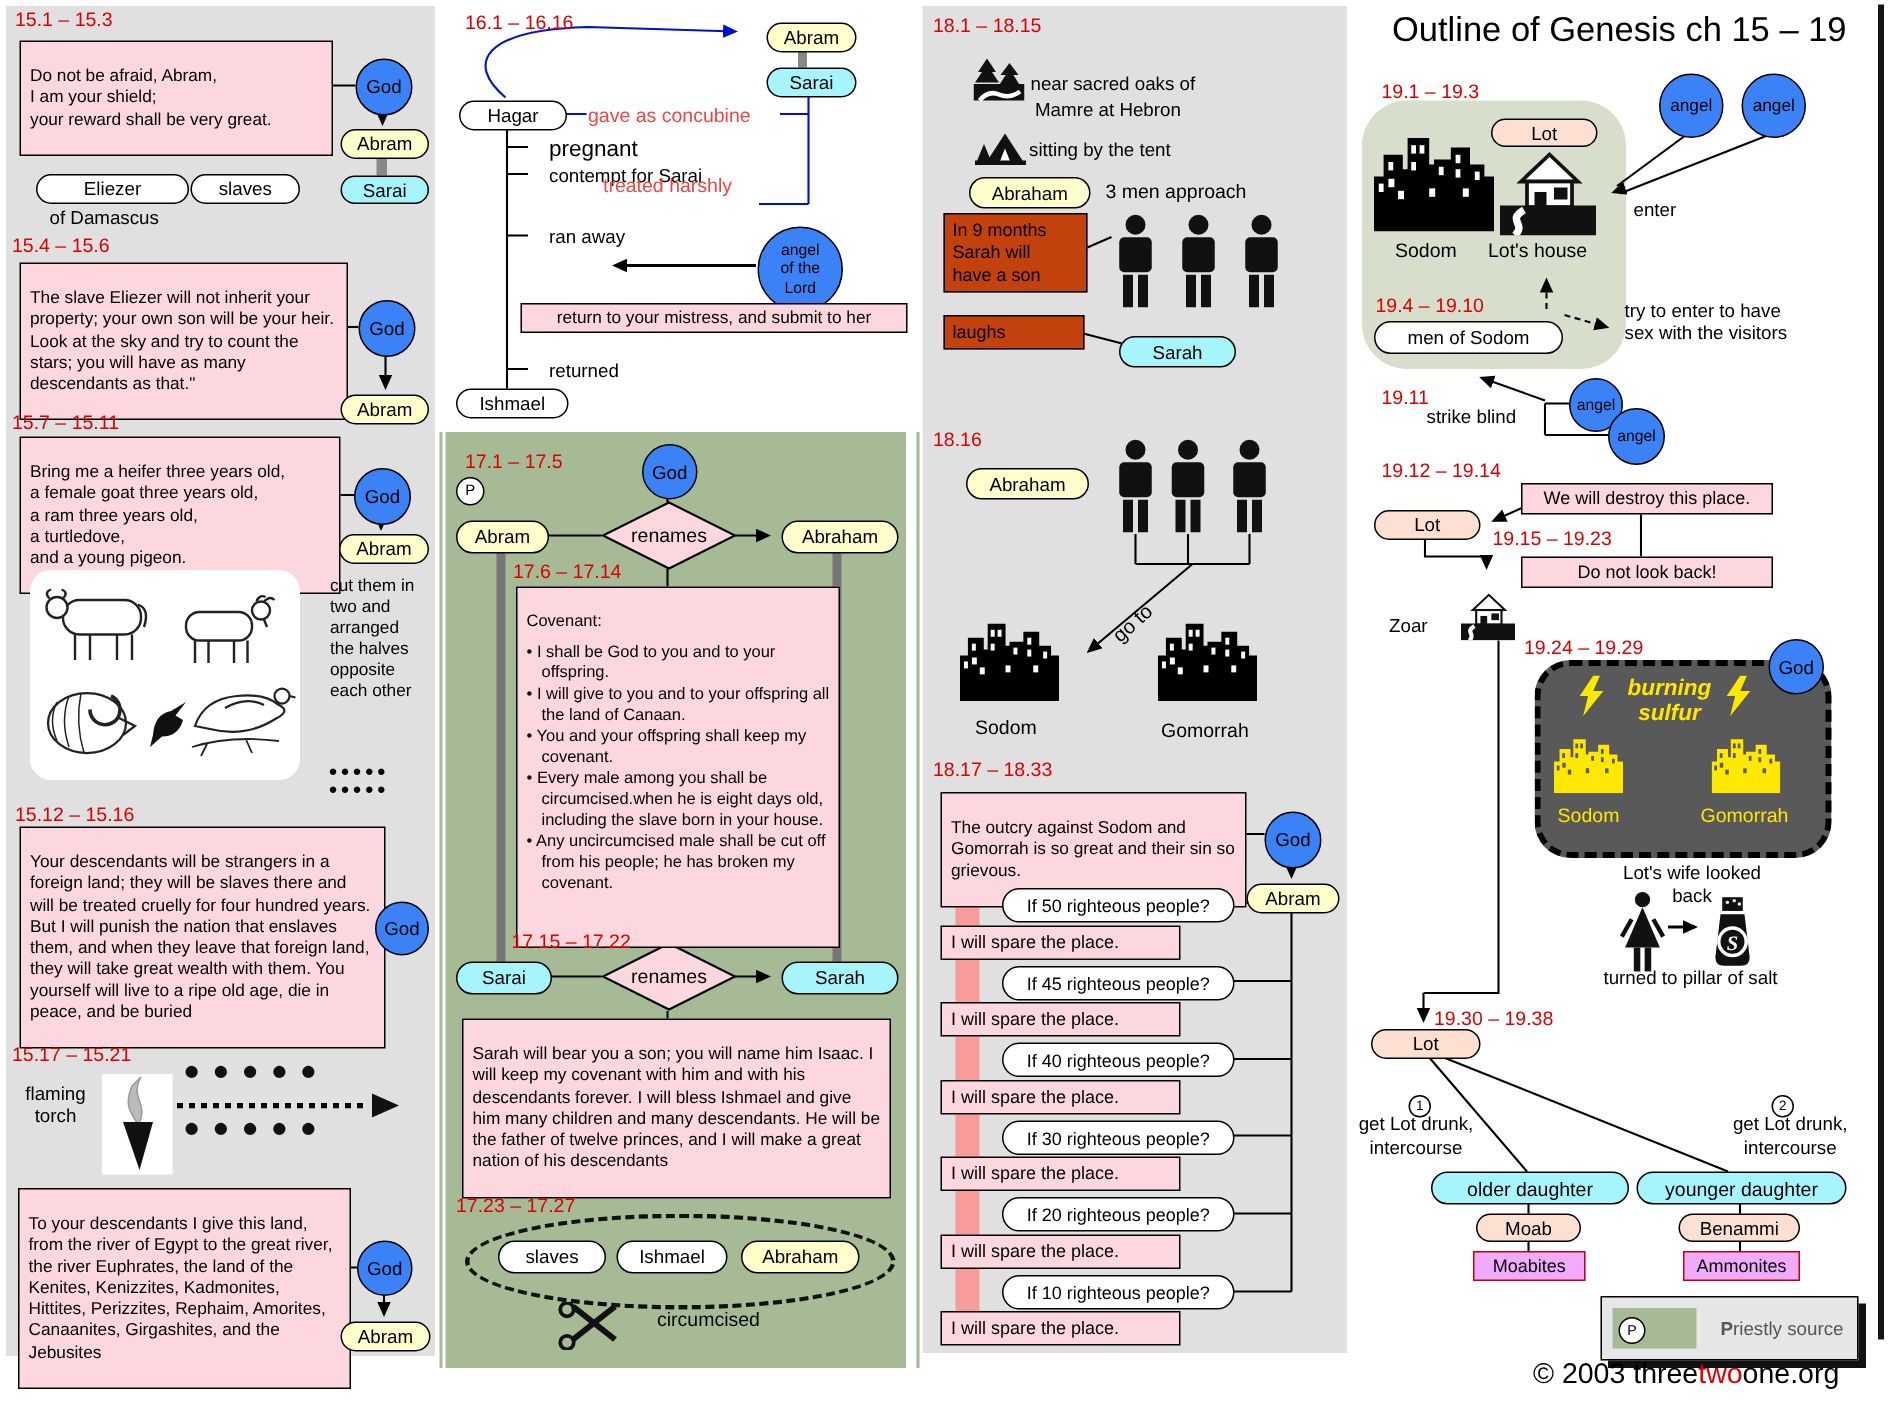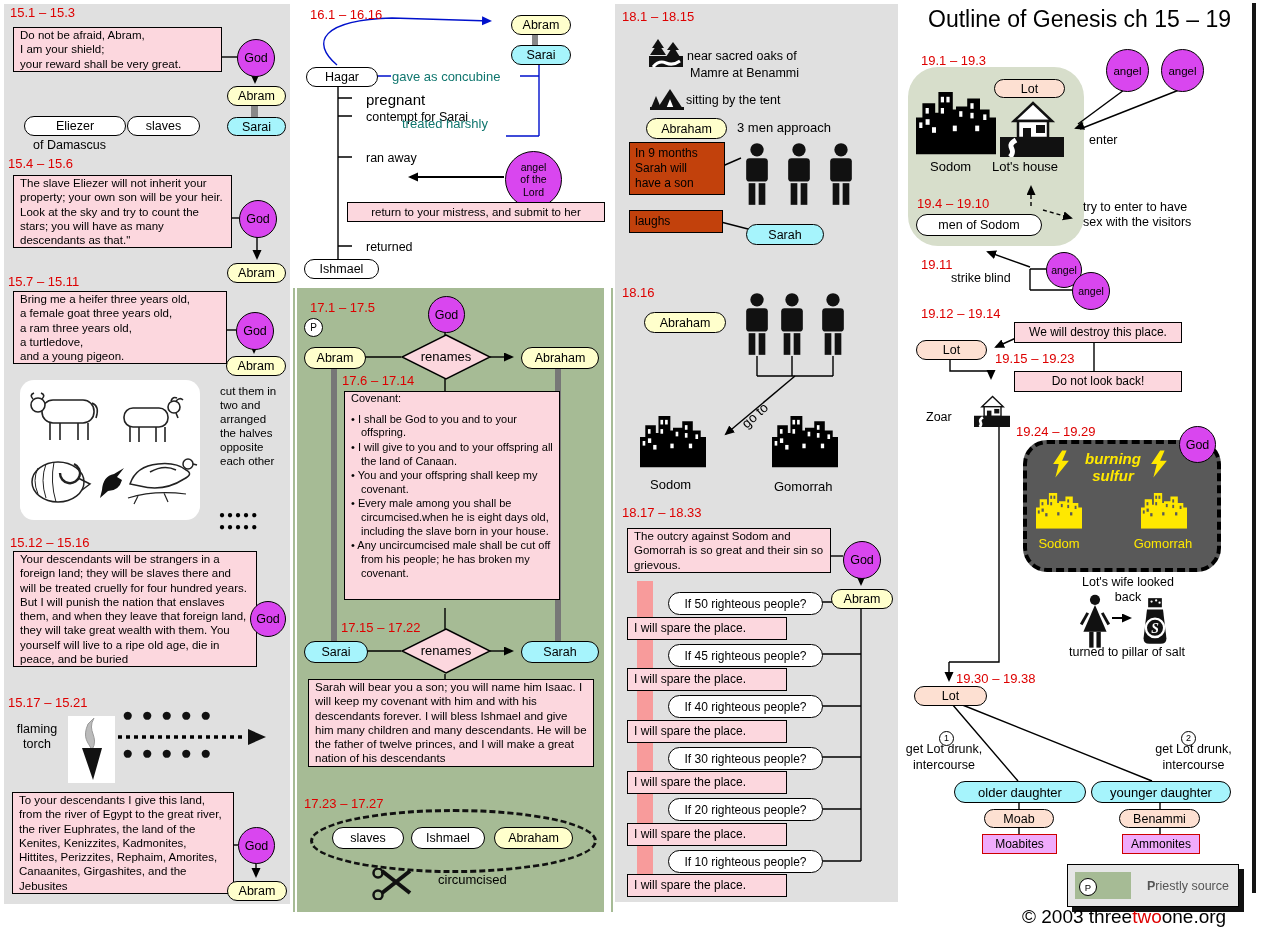--- a/index.html
+++ b/index.html
@@ -1,30 +1,30 @@
 <!DOCTYPE html>
 <html><head>
 <meta charset="utf-8">
 <style>
   html,body{margin:0;padding:0;background:#fff}
   body{font-family:"Liberation Sans","DejaVu Sans",sans-serif;color:#000}
   #canvas{position:relative;width:1261px;height:934px;background:#fff;overflow:hidden}
   .abs{position:absolute}
   .ref{position:absolute;color:#dd0000;font-size:13px;white-space:nowrap}
-  .pinkbox{position:absolute;background:#fcd7de;border:1px solid #000;font-size:11.5px;line-height:1.24;padding:0 6px}
+  .pinkbox{position:absolute;background:#fcd7de;border:1px solid #000;font-size:11.5px;line-height:1.24;padding:16px 6px}
   .whitebox{position:absolute;background:#c2410c;border:1px solid #000;font-size:12px;line-height:1.25;padding:3px 5px}
   .oval{position:absolute;border:1.5px solid #000;border-radius:20px;display:flex;align-items:center;justify-content:center;font-size:12.5px;background:#fff;white-space:nowrap}
   .cream{background:#ffffcc}
   .cyan{background:#a6f4fc}
   .peach{background:#fde0d2}
   .ital{}
-  .god{position:absolute;background:#d946ef;border:1.5px solid #000;border-radius:50%;display:flex;align-items:center;justify-content:center;font-size:12.5px;text-align:center}
+  .god{position:absolute;background:#3b82f6;border:1.5px solid #000;border-radius:50%;display:flex;align-items:center;justify-content:center;font-size:12.5px;text-align:center}
   .lbl{position:absolute;font-size:11.5px;line-height:1.22}
   .pre{white-space:pre-line}
-  .blue{color:#0f766e}
+  .blue{color:#ef4444}
   .bg{position:absolute}
   .cov-li{padding-left:10px;text-indent:-10px;margin-top:1px}
   .cov-li::before{content:"• "}
   .circ{display:inline-flex;width:13px;height:13px;border:1px solid #000;border-radius:50%;align-items:center;justify-content:center;font-size:9px}
   .redbox{position:absolute;background:#f0abfc;border:1.5px solid #cc0000;font-size:12px;display:flex;align-items:center;justify-content:center}
   svg{display:block}
   #overlay{position:absolute;left:0;top:0;pointer-events:none}
 </style>
 </head>
 <body>
@@ -274,21 +274,21 @@
   <div class="ref" style="left:622px;top:9px">18.1 – 18.15</div>
   <svg class="abs" style="left:649px;top:38px" width="34" height="30" viewBox="0 0 34 30" fill="#111">
     <rect x="0" y="18" width="34" height="11"></rect>
     <polygon points="9,1 3,10 15,10"></polygon>
       <polygon points="9,5 1,17 17,17"></polygon>
     <polygon points="24,4 18,12 30,12"></polygon>
       <polygon points="24,8 17,19 31,19"></polygon>
     <path d="M4,29 Q10,22 17,25 Q24,28 31,23" stroke="#fff" stroke-width="3" fill="none"></path>
   </svg>
   <div class="lbl" style="left:687px;top:49px;font-size:12.5px">near sacred oaks of</div>
-  <div class="lbl" style="left:690px;top:66px;font-size:12.5px">Mamre at Benammi</div>
+  <div class="lbl" style="left:690px;top:66px;font-size:12.5px">Mamre at Hebron</div>
   <svg class="abs" style="left:650px;top:86px" width="34" height="24" viewBox="0 0 34 24" fill="#111">
     <polygon points="7,23 20,3 33,23"></polygon>
       <polygon points="16,23 20,13 24,23" fill="#fff"></polygon>
     <polygon points="6,10 1,22 11,22"></polygon>
       <rect x="0" y="21" width="34" height="3"></rect>
   </svg>
   <div class="lbl" style="left:686px;top:93px;font-size:12.5px">sitting by the tent</div>
   <div class="oval cream" style="left:646px;top:118px;width:79px;height:19px">Abraham</div>
   <div class="lbl" style="left:737px;top:120px;font-size:13px">3 men approach</div>
   <div class="whitebox pre" style="left:629px;top:142px;width:84px">In 9 months

